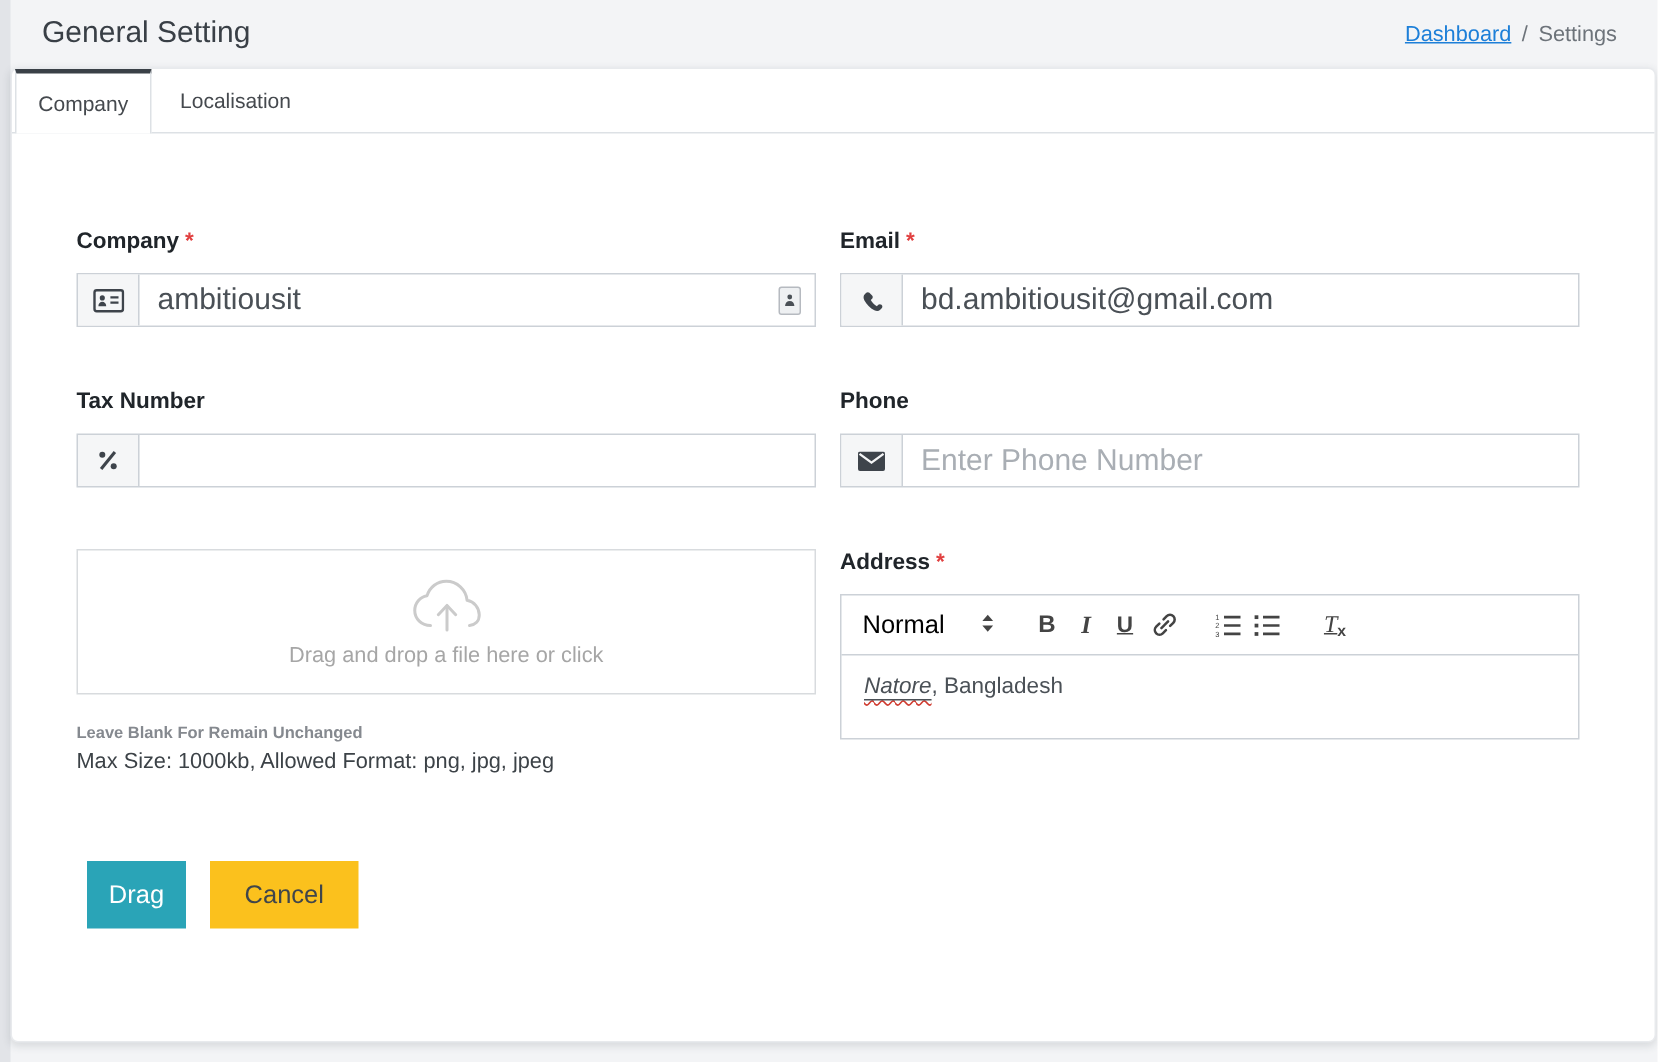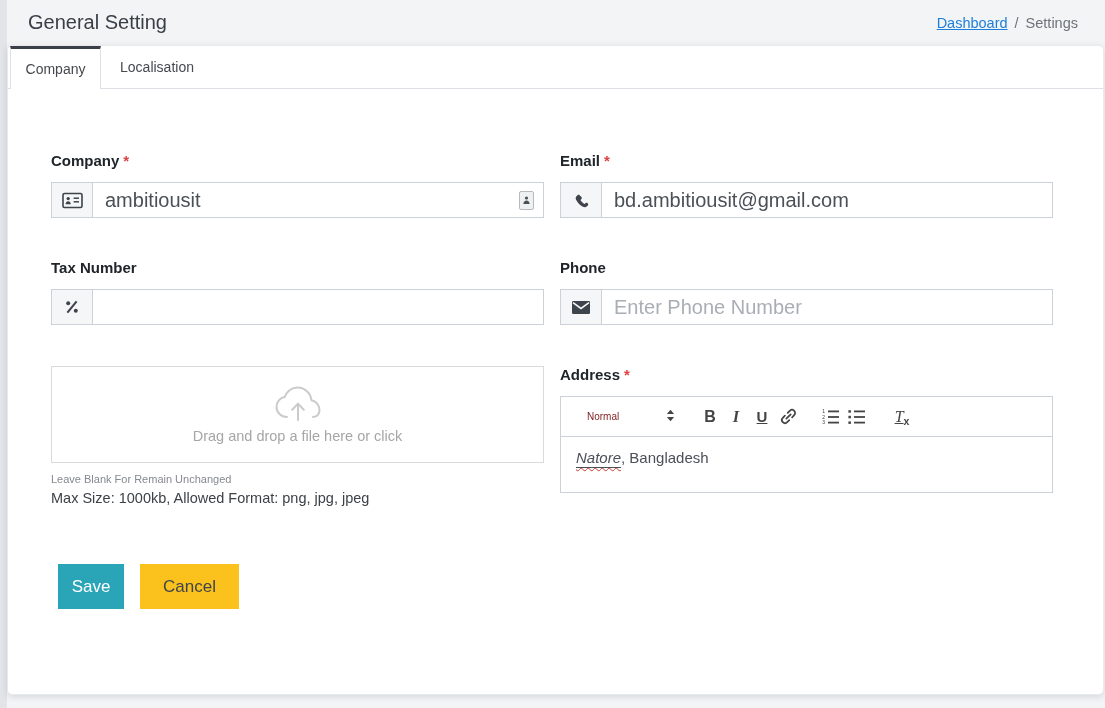--- a/index.html
+++ b/index.html
@@ -38,26 +38,26 @@
   .tinput { flex:1; min-width:0; border:0; outline:0; padding:0 12px; font-size:20px; color:#4a5056;
     background:transparent; font-family:inherit; }
   .tinput::placeholder { color:#a9aeb4; }
   .ext-chip { align-self:center; flex:none; margin-right:9px; width:15px; height:19px;
     border:1px solid #b6bac0; background:#eef0f2; border-radius:2px;
     display:flex; align-items:center; justify-content:center; }
 
   .dropzone { height:97px; border:1px solid #d8dbde; display:flex; flex-direction:column;
     align-items:center; justify-content:center; cursor:pointer; }
   .dz-text { font-size:14.5px; color:#a6a6a6; margin-top:2px; }
-  .hint1 { margin-top:10px; font-size:11px; font-weight:400; color:#85898f; }
+  .hint1 { margin-top:20px; font-size:11px; font-weight:700; color:#85898f; }
   .hint2 { margin-top:5px; font-size:14.5px; color:#3c4247; }
 
   .editor { border:1px solid #ccd1d7; }
   .toolbar { height:40px; border-bottom:1px solid #ccd1d7; display:flex; align-items:center; padding:0 14px; }
-  .fmt { display:flex; align-items:center; width:88px; color:#7f1d1d; font-size:10px; cursor:pointer;margin-left:12px; }
+  .fmt { display:flex; align-items:center; width:88px; color:#000000; font-size:17px; cursor:pointer; }
   .fmt-label { flex:1; }
   .tb-sep1 { width:22px; } .tb-sep2 { width:16px; } .tb-sep3 { width:20px; }
   .tbtn { width:26px; height:26px; display:flex; align-items:center; justify-content:center; color:#444; cursor:pointer; }
   .g-bold { font-weight:700; font-size:16px; }
   .g-italic { font-family:"Liberation Serif", serif; font-style:italic; font-weight:700; font-size:16.5px; }
   .g-underline { font-size:15px; font-weight:600; text-decoration:underline; }
   .tx-t { font-family:"Liberation Serif", serif; font-style:italic; font-size:16px; text-decoration:underline; }
   .tx-x { font-size:10.5px; font-weight:700; position:relative; top:4px; left:0px; }
   .editor-content { height:55px; padding:12px 15px; font-size:15px; color:#4a5056; }
   .natore-w { text-decoration-line:underline; text-decoration-style:wavy; text-decoration-color:#cf3b30;
@@ -243,17 +243,17 @@
           </div>
           <div class="editor-content">
             <span class="natore-w"><span class="natore-i">Natore</span></span><span>, Bangladesh</span>
           </div>
         </div>
       </div>
 
     </div>
 
     <div class="actions">
-      <button class="btn btn-save">Save</button>
+      <button class="btn btn-save">Drag</button>
       <button class="btn btn-cancel">Cancel</button>
     </div>
   </div>
 </div>
 
 </body></html>

